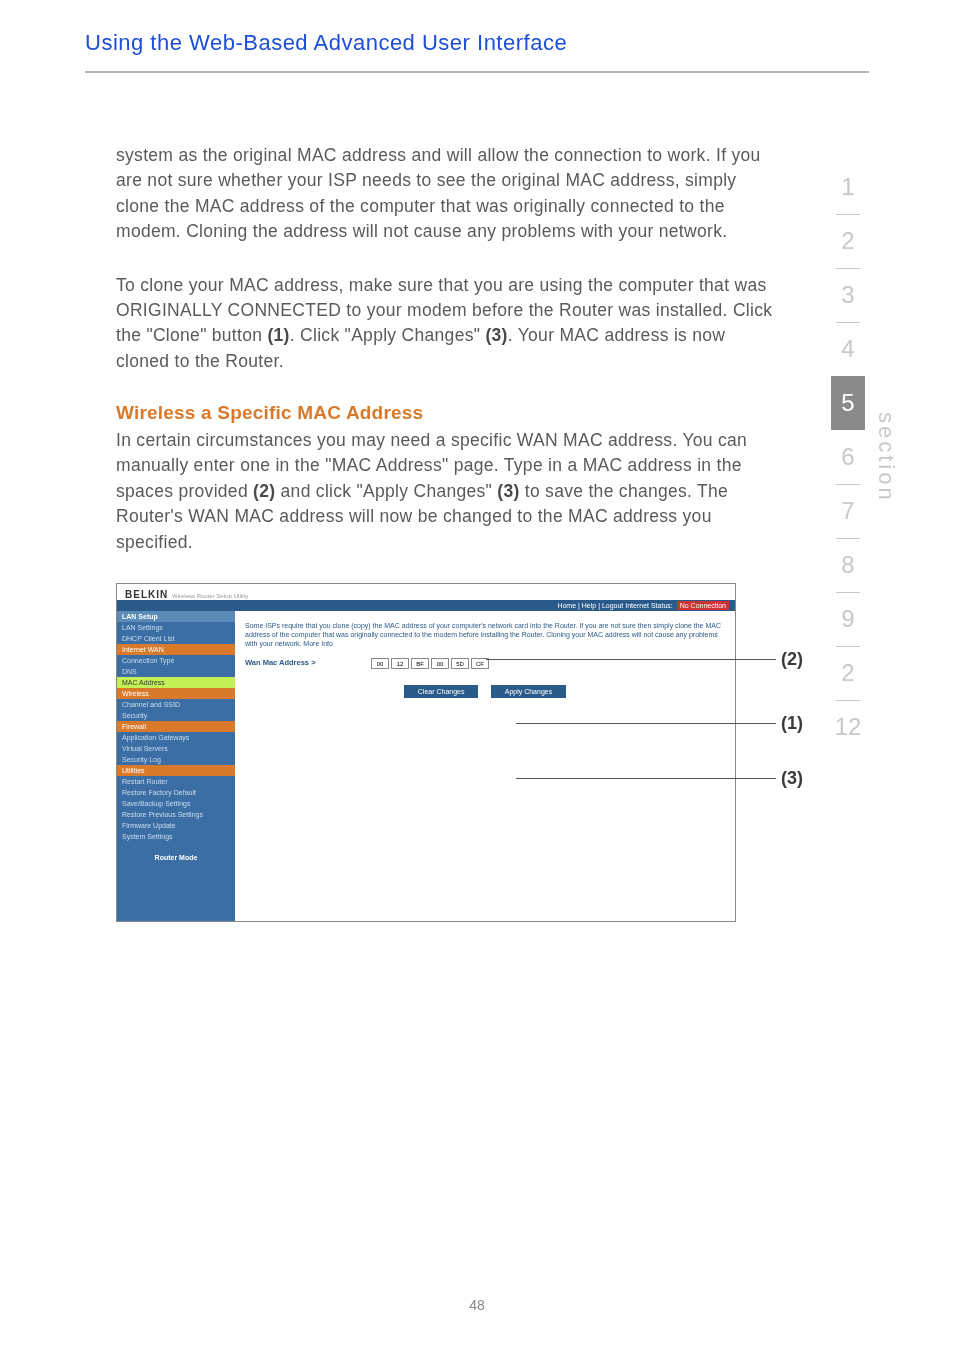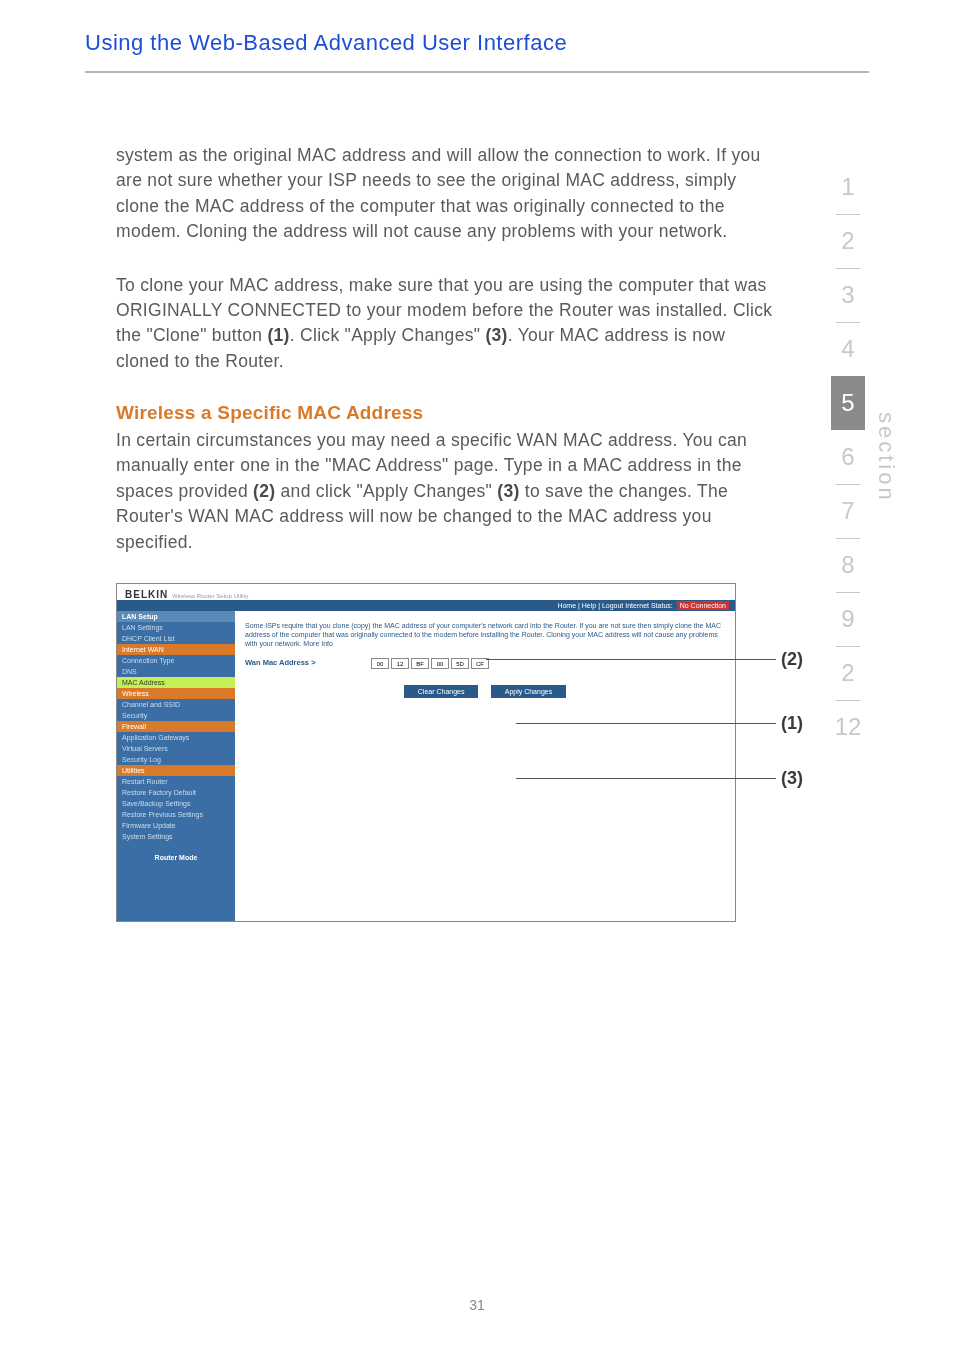--- a/index.html
+++ b/index.html
@@ -257,13 +257,13 @@
 
     <div class="callout-line" style="top:140px; left:400px; width:260px;"></div>
     <div class="callout" style="top:130px; left:665px;">(1)</div>
 
     <div class="callout-line" style="top:195px; left:400px; width:260px;"></div>
     <div class="callout" style="top:185px; left:665px;">(3)</div>
   </div>
 
 </div>
 
-<div class="page-number">31</div>
+<div class="page-number">48</div>
 
 </body></html>

